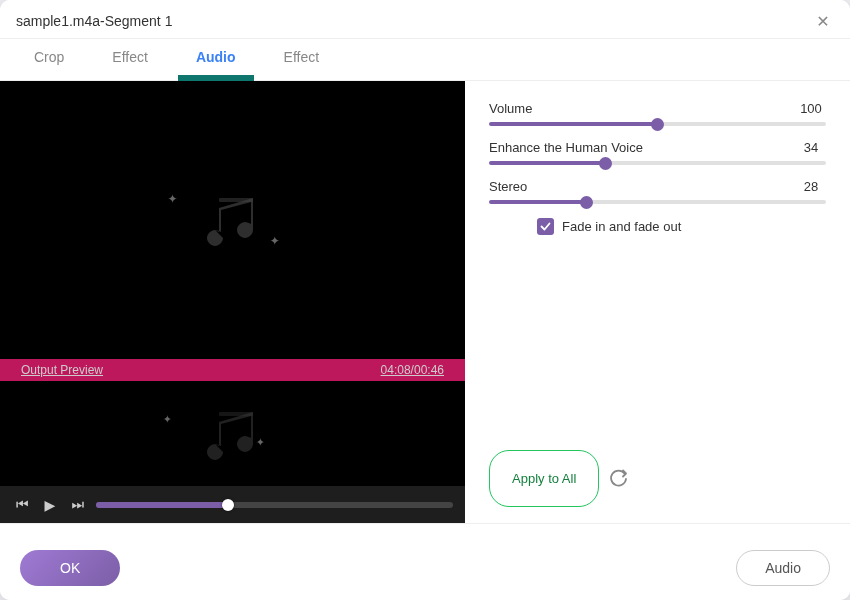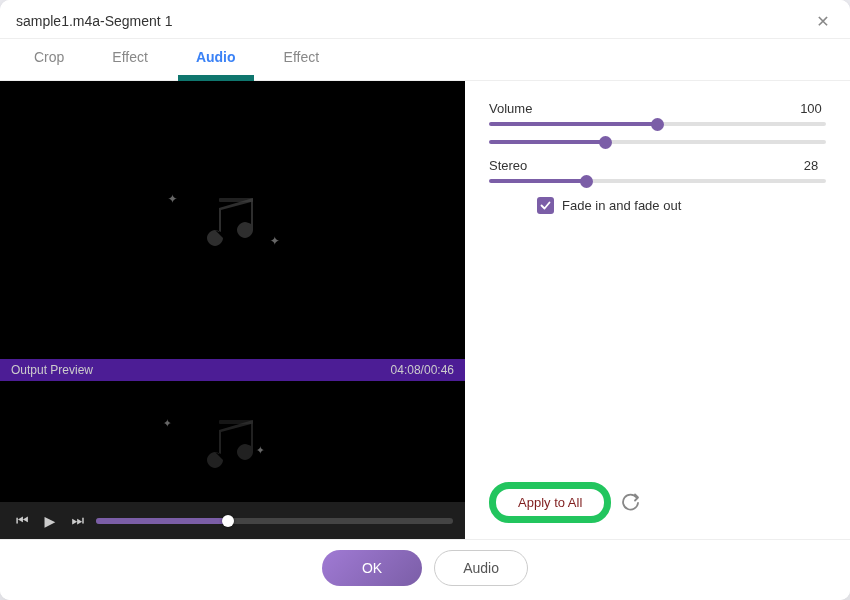--- a/index.html
+++ b/index.html
@@ -79,27 +79,28 @@
       height: 278px;
       background: #000;
       display: flex;
       align-items: center;
       justify-content: center;
       position: relative;
     }
     .sparkle-tl { position: absolute; top: 40%; left: 36%; color: #666; font-size: 12px; }
     .sparkle-br { position: absolute; top: 55%; left: 58%; color: #666; font-size: 12px; }
     .preview-bar {
-      background: #4c1d95;
+      background: #be185d;
       color: #ccc;
       font-size: 12px;
-      padding: 4px 11px;
+      padding: 4px 21px;
       display: flex;
       justify-content: space-between;
       align-items: center;
+      text-decoration: underline;
     }
     .preview-bottom {
       flex: 1;
       background: #000;
       display: flex;
       align-items: center;
       justify-content: center;
       position: relative;
     }
     .transport-bar {
@@ -218,38 +219,38 @@
     }
     .spacer { flex: 1; }
     .bottom-actions {
       display: flex;
       align-items: center;
       gap: 10px;
       margin-top: auto;
       padding-top: 8px;
     }
     .apply-all-btn {
-      border: 7px solid #22c55e;
-      background: #fff;
-      color: #7f1d1d;
+      border: 1px solid #22c55e;
+      background: #fff;
+      color: #15803d;
       border-radius: 20px;
-      padding: 6px 22px;
+      padding: 20px 22px;
       font-size: 13px;
       cursor: pointer;
     }
     .reset-btn {
       background: none; border: none;
       font-size: 18px; color: #888; cursor: pointer;
       display: flex; align-items: center;
     }
     .footer {
       display: flex;
-      justify-content: center;
+      justify-content: space-between;
       gap: 12px;
-      padding: 10px 20px 14px 20px;
+      padding: 26px 20px 14px 20px;
       background: #fff;
       border-top: 1px solid #eee;
     }
     .ok-btn {
       background: linear-gradient(135deg, #a07ad4, #7b5ea7);
       color: #fff;
       border: none;
       border-radius: 20px;
       padding: 9px 40px;
       font-size: 14px;
@@ -328,20 +329,24 @@
 
       <div class="control-row">
         <div class="control-label-row">
           <span class="control-label">Volume</span>
           <span class="control-value">100</span>
         </div>
         <input type="range" min="0" max="200" value="100" style="--fill: 50.0%;">
       </div>
 
       <div class="control-row">
+        <div class="control-label-row">
+          <span class="control-label">Enhance the Human Voice</span>
+          <span class="control-value">34</span>
+        </div>
         <input type="range" min="0" max="100" value="34" style="--fill: 34.0%;">
       </div>
 
       <div class="control-row">
         <div class="control-label-row">
           <span class="control-label">Stereo</span>
           <span class="control-value">28</span>
         </div>
         <input type="range" min="0" max="100" value="28" style="--fill: 28.0%;">
       </div>

